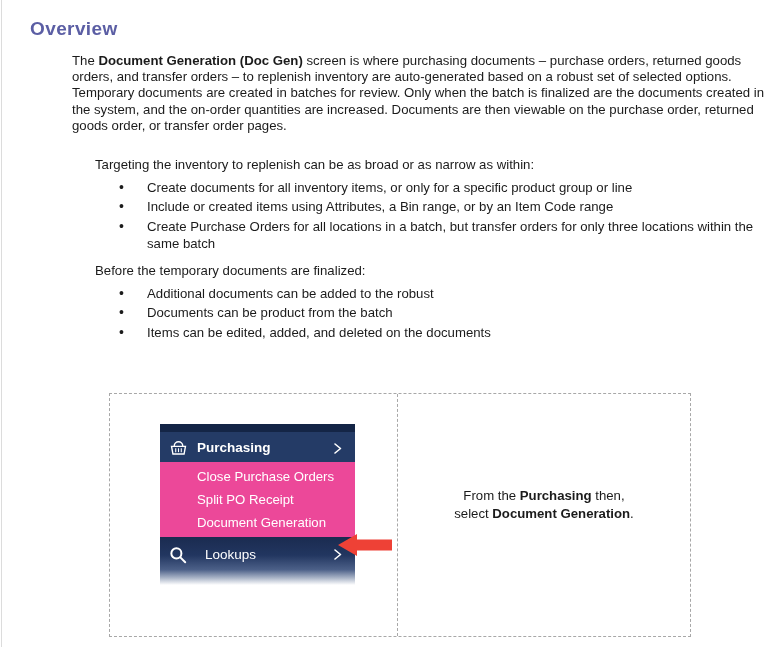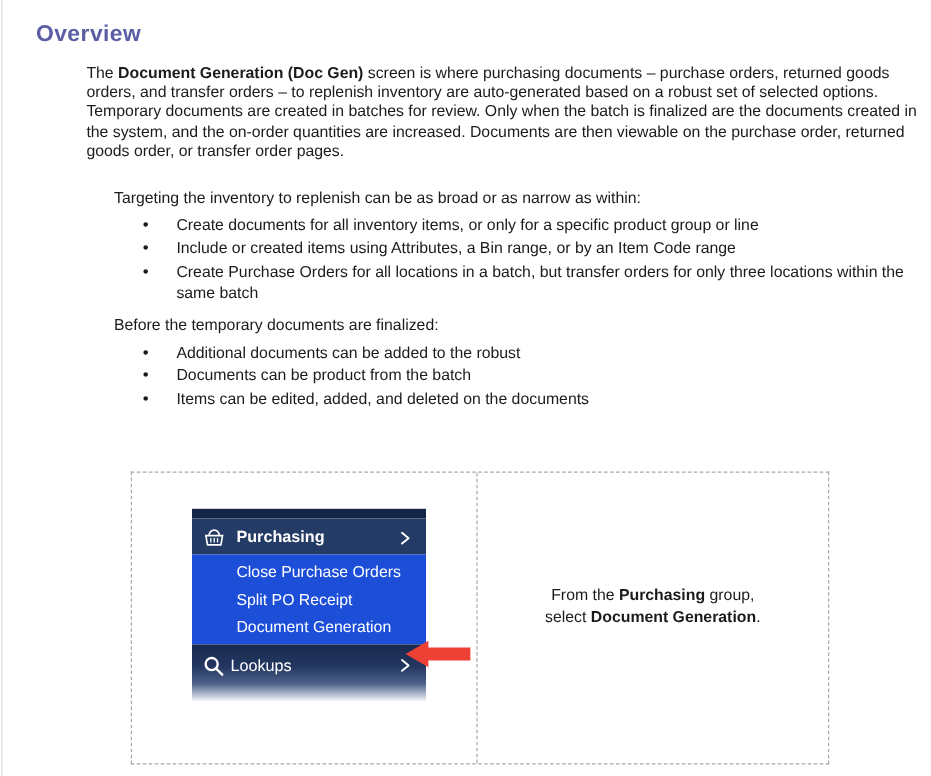--- a/index.html
+++ b/index.html
@@ -54,33 +54,33 @@
     position:absolute; left:160px; top:424px; width:195px;
   }
   .menu-sliver { height:8px; background:#142546; }
   .menu-header {
     height:30px; background:#243b66;
     display:flex; align-items:center; padding:0 12px 0 9px;
     color:#ffffff; font-size:13.5px; font-weight:bold;
   }
   .menu-header .mi-icon { width:19px; height:17px; flex:0 0 auto; }
   .menu-header .mi-label { margin-left:9px; flex:1 1 auto; }
-  .menu-items { background:#1d4ed8; padding:3px 0; }
+  .menu-items { background:#ec4899; padding:3px 0; }
   .menu-item {
     height:23px; line-height:23px; padding-left:37px;
     color:#ffffff; font-size:13.2px; white-space:nowrap;
   }
   .menu-footer {
     height:48px; padding:9px 12px 0 9px;
     display:flex; align-items:flex-start;
     background:linear-gradient(180deg,#1a2b50 0%, #223660 38%, #4c6088 68%, #aeb8ca 86%, #ffffff 100%);
     color:#ffffff; font-size:13.5px;
   }
   .menu-footer .mi-icon { width:18px; height:18px; flex:0 0 auto; }
-  .menu-footer .mi-label { margin-left:5px; flex:1 1 auto; line-height:18px; }
+  .menu-footer .mi-label { margin-left:18px; flex:1 1 auto; line-height:18px; }
   .chev { width:11px; height:13px; flex:0 0 auto; margin-top:2px; }
 
   .red-arrow { position:absolute; left:336px; top:531px; width:58px; height:28px; }
 
   .figure-caption {
     position:absolute; left:397px; top:487px; width:294px;
     text-align:center; font-size:13.2px; line-height:18px; color:#1b1b1b;
   }
 </style>
 </head>
@@ -143,14 +143,14 @@
     <svg class="chev" viewBox="0 0 11 13" fill="none" stroke="#ffffff" stroke-width="1.6" stroke-linecap="round" stroke-linejoin="round">
       <polyline points="3,2 8.5,6.5 3,11"></polyline>
     </svg>
   </div>
 </div>
 
 <svg class="red-arrow" viewBox="0 0 58 28">
   <polygon points="2,14 21,3 21,8.6 56,8.6 56,19.4 21,19.4 21,25" fill="#ee4136"></polygon>
 </svg>
 
-<div class="figure-caption"><span>From the </span><b>Purchasing</b><span> group,</span><br>
+<div class="figure-caption"><span>From the </span><b>Purchasing</b><span> then,</span><br>
 <span>select </span><b>Document Generation</b><span>.</span></div>
 
 </body></html>

